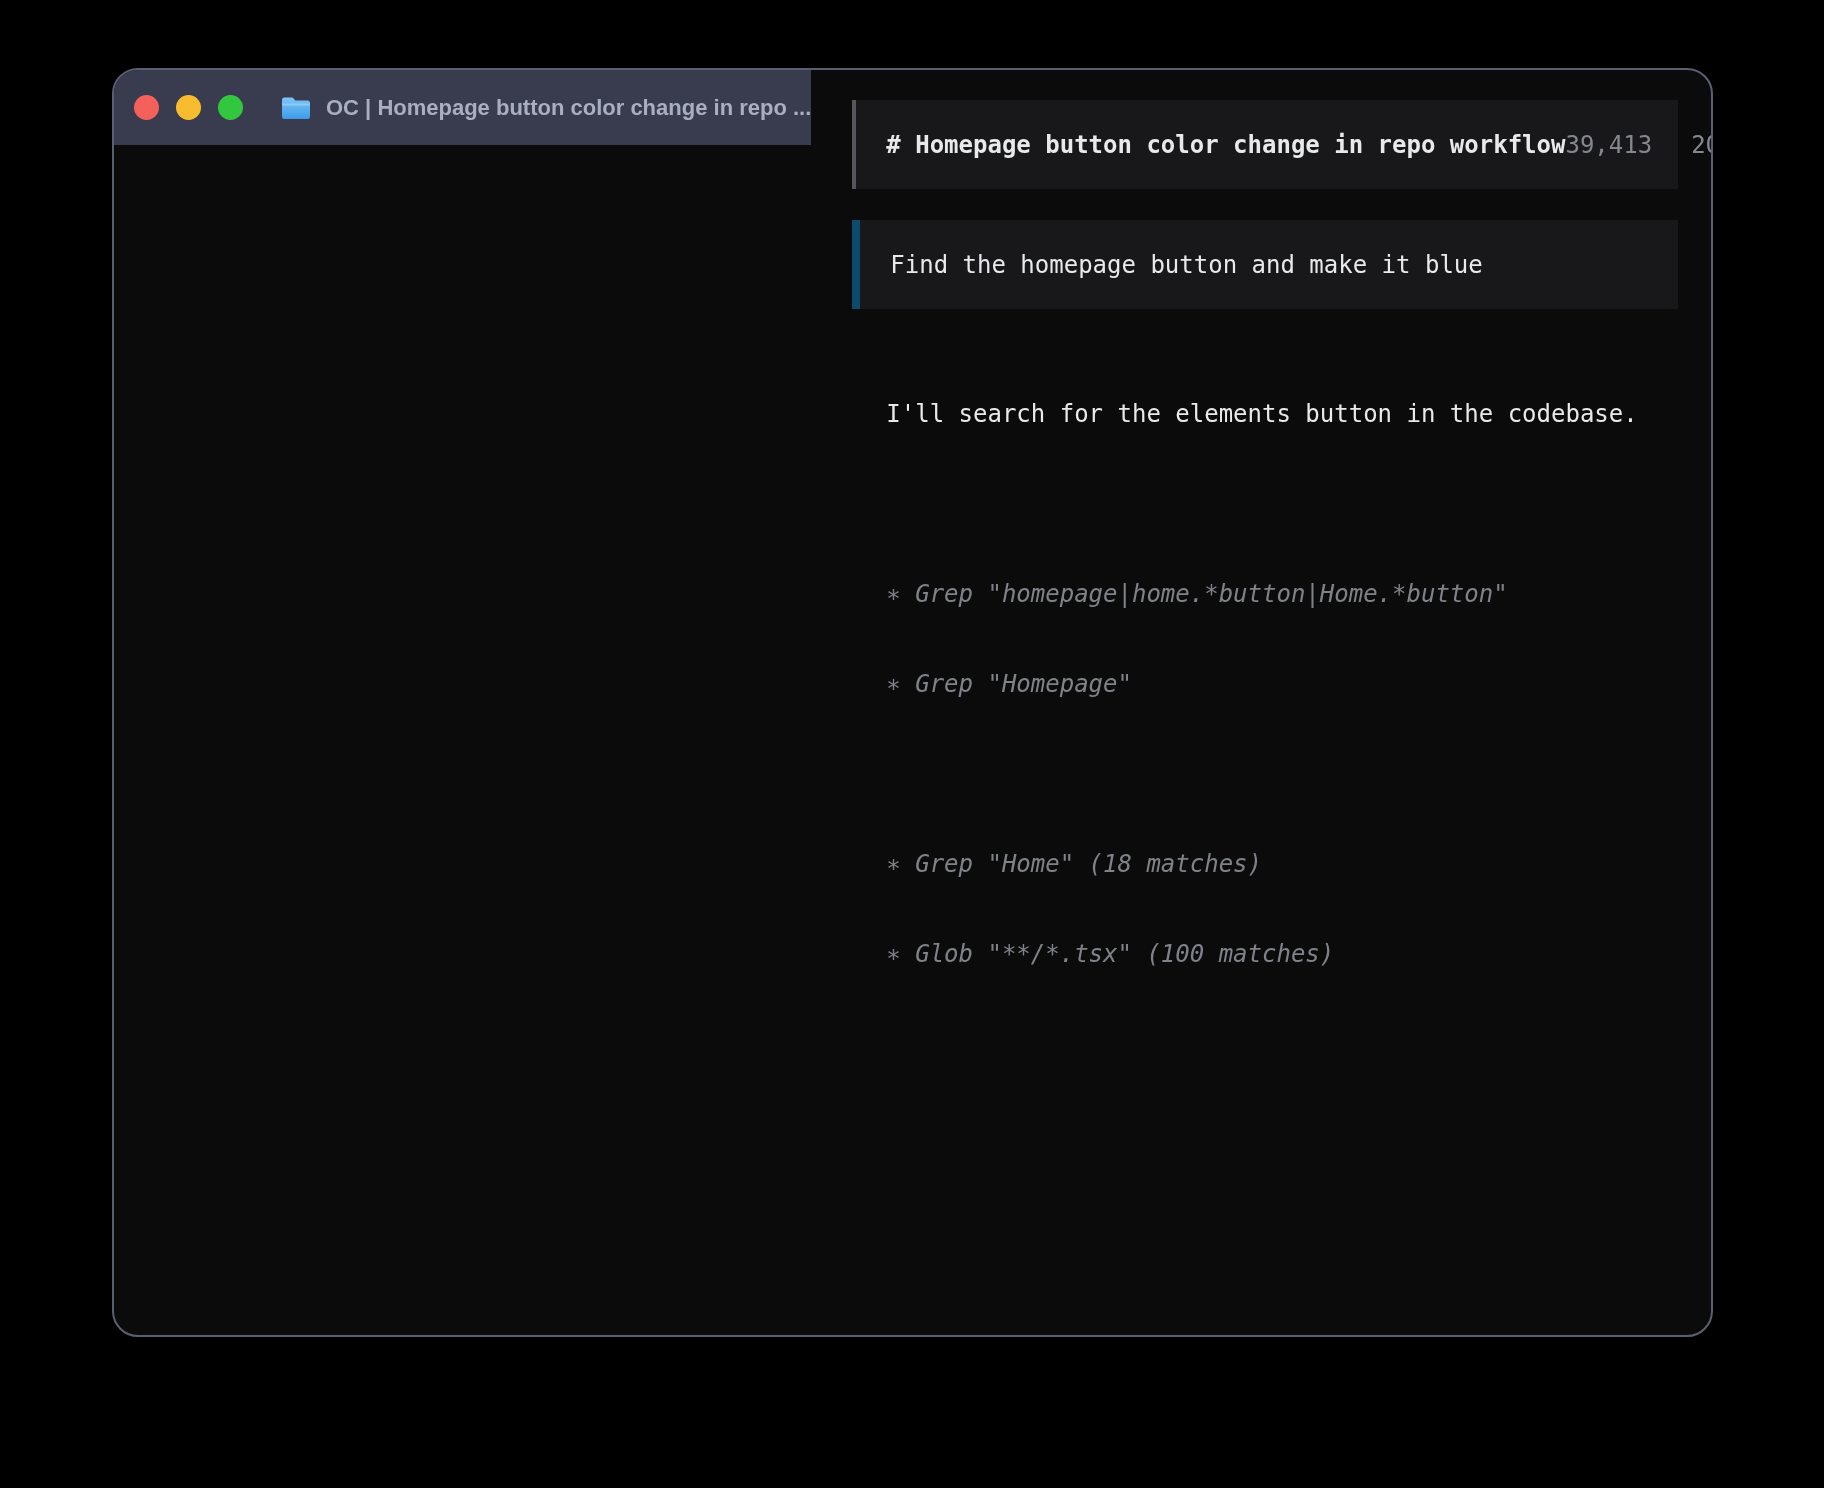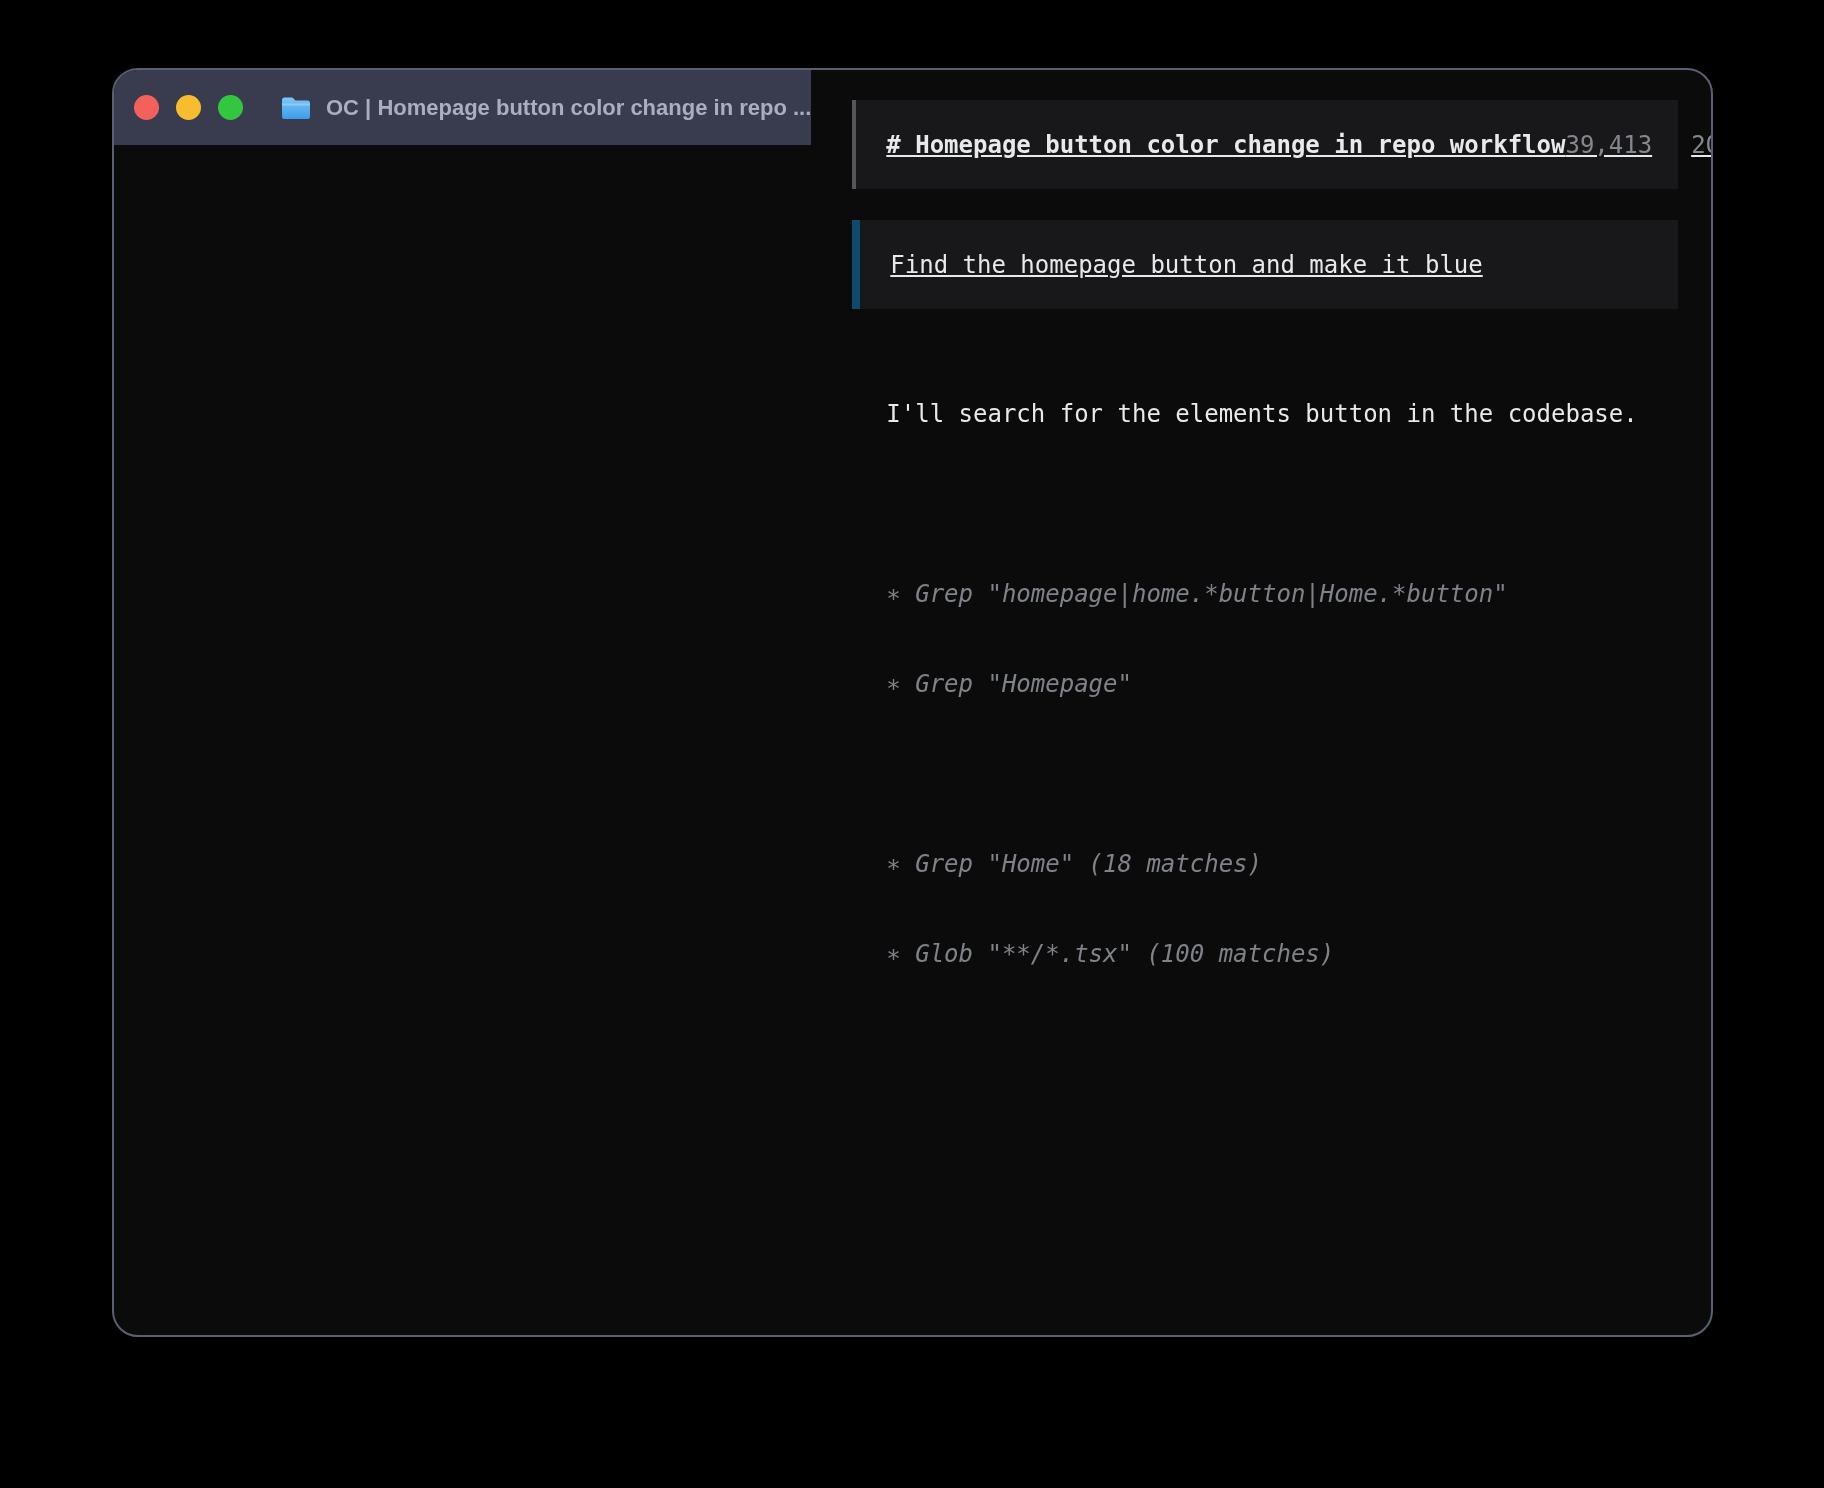--- a/index.html
+++ b/index.html
@@ -17,21 +17,21 @@
   .light-red{background:#f4615a;}
   .light-yellow{background:#f7bd2f;}
   .light-green{background:#32c73f;}
   .folder{margin-left:38px;width:30px;height:24px;flex-shrink:0;}
   .titletext{margin-left:15px;font-family:"Liberation Sans",sans-serif;
     font-weight:bold;font-size:22px;color:#a9aec0;white-space:nowrap;}
 
   .terminal{flex:1;padding:0 33px 0 41px;font-size:24px;line-height:30px;
     color:#e8e9eb;overflow:hidden;}
 
-  .block{background:#18181a;box-sizing:border-box;text-decoration:underline;}
+  .block{background:#18181a;box-sizing:border-box;}
   .header-block{border-left:4px solid #55565c;height:89px;margin-top:30px;
     display:flex;align-items:center;justify-content:space-between;
     padding:0 20px 0 30px;}
   .header-title{font-weight:bold;color:#e8e9eb;white-space:nowrap;}
   .header-stats{color:#84878d;display:flex;gap:39px;white-space:nowrap;}
 
   .user-block{border-left:8px solid #0c4a6e;height:89px;margin-top:31px;
     display:flex;align-items:center;padding-left:30px;}
 
   .para{margin:30px 0 0 34px;white-space:pre;}

